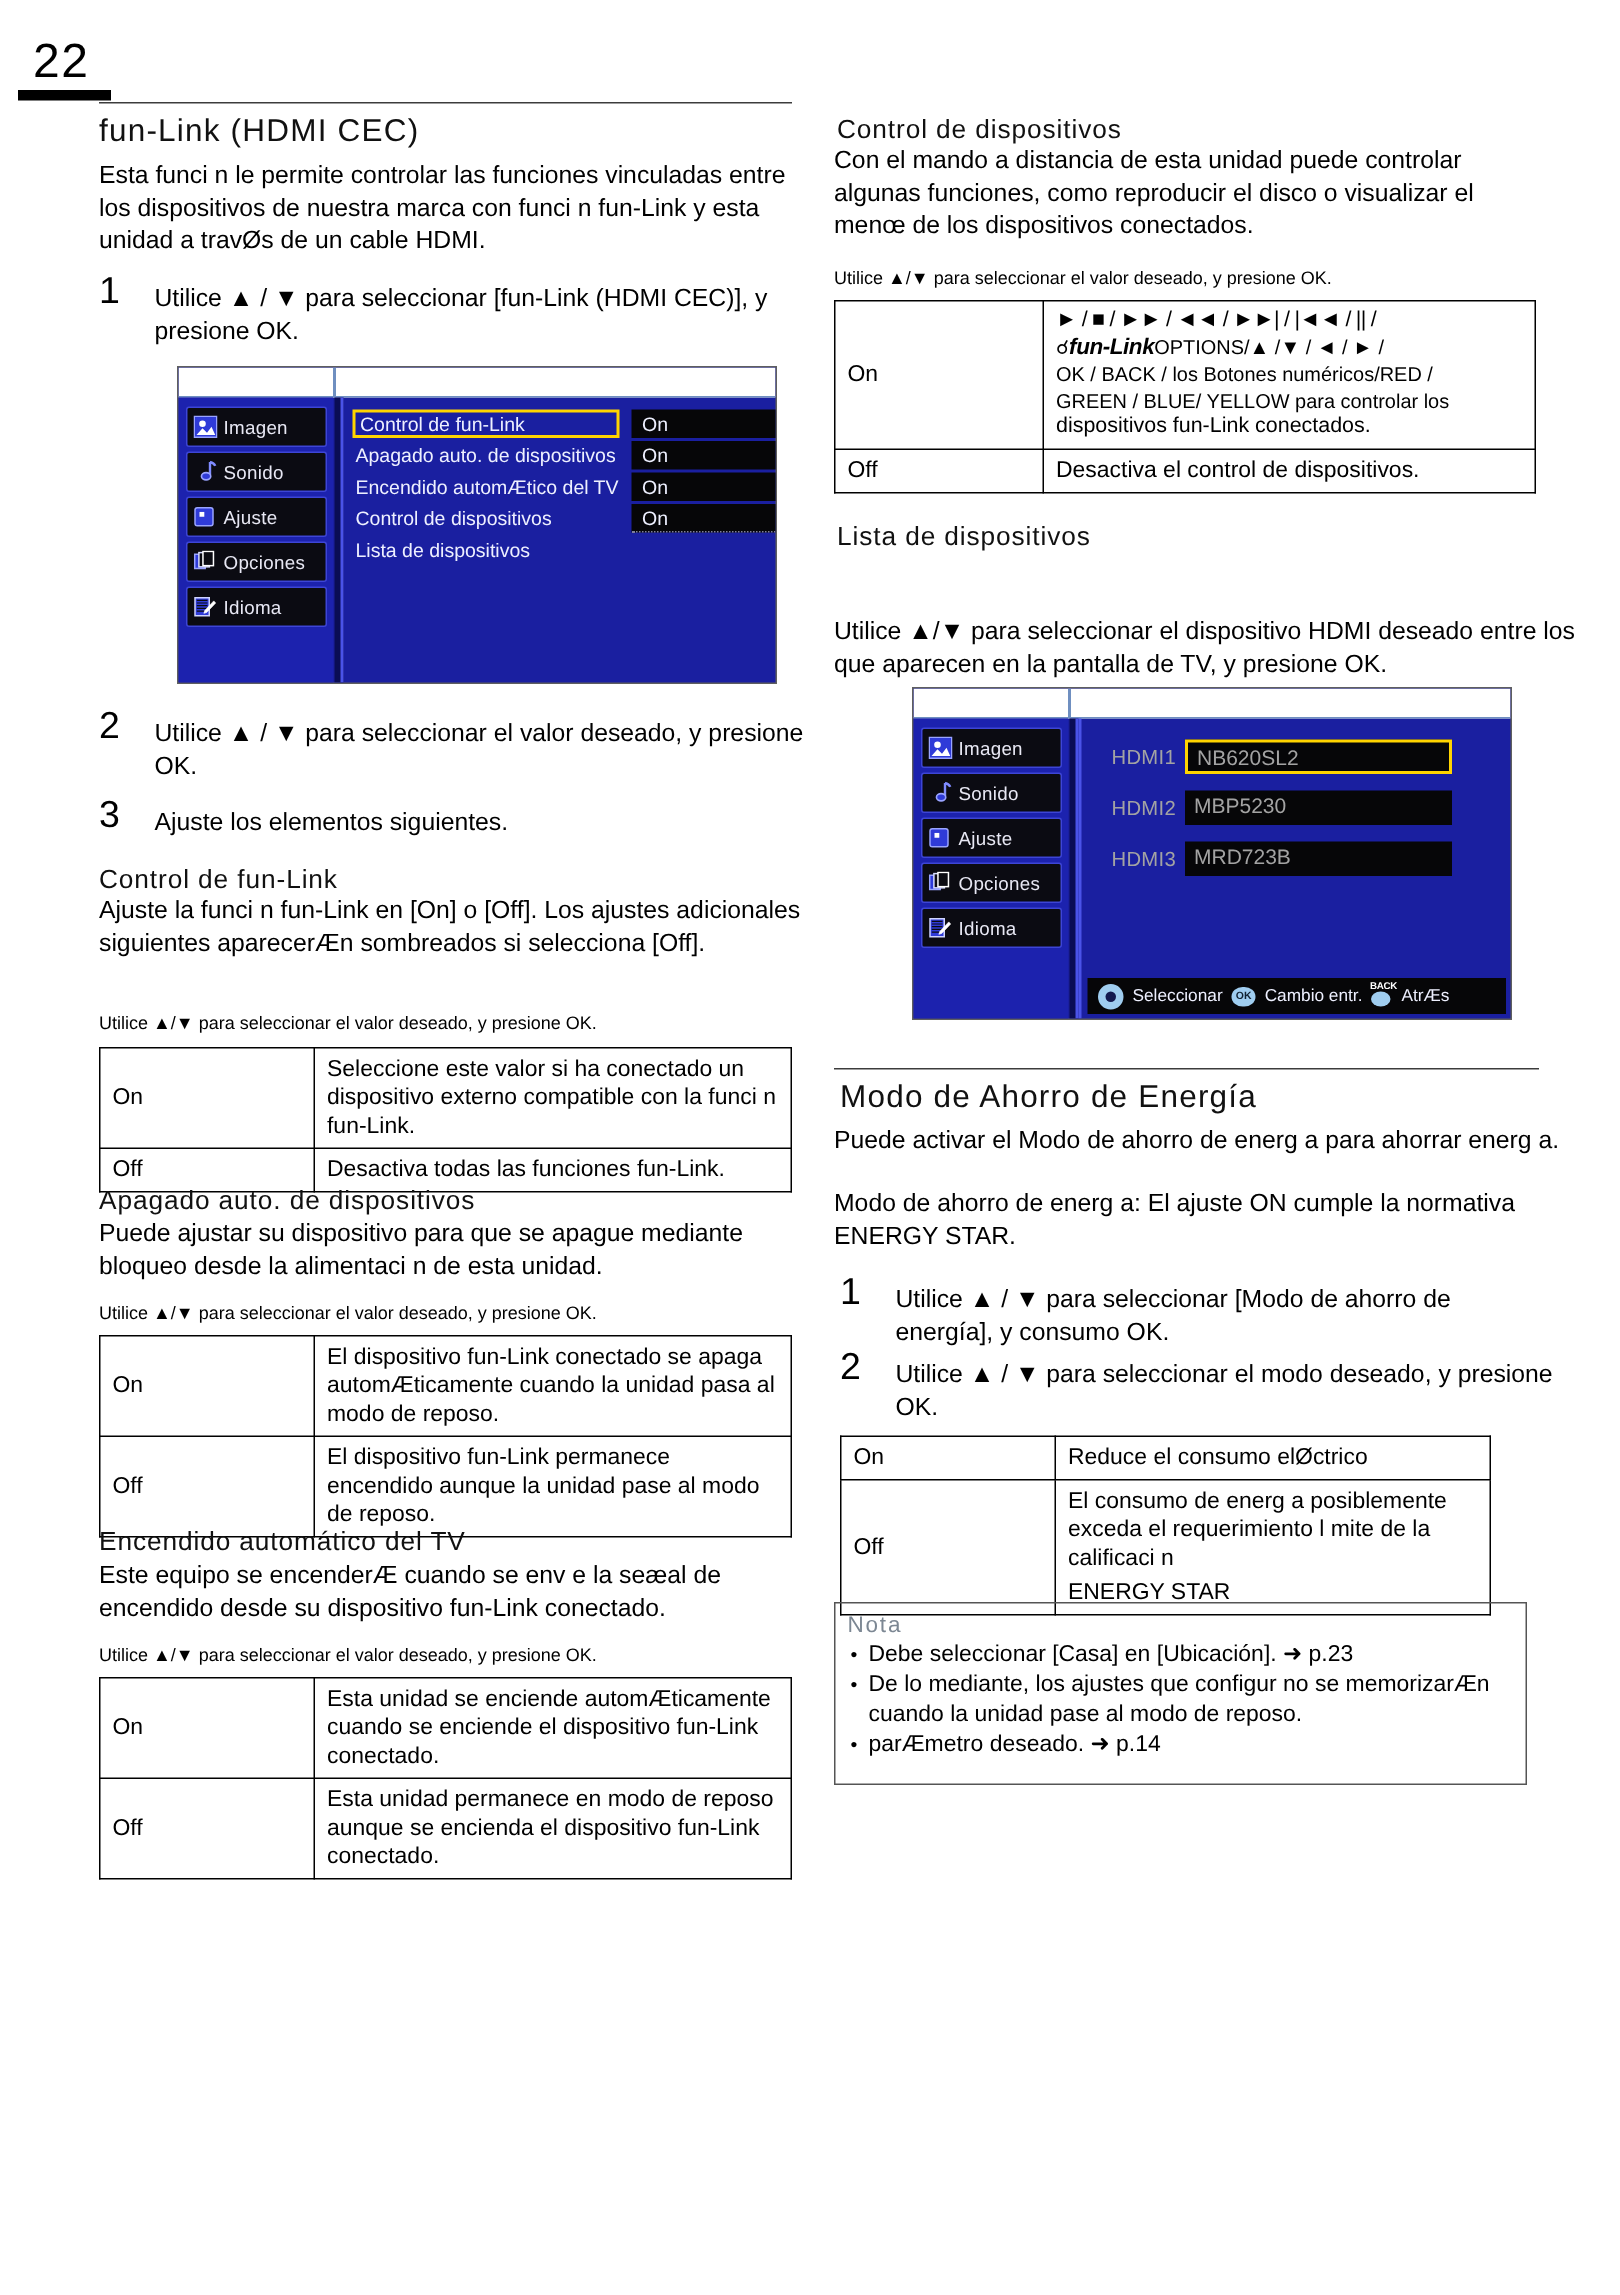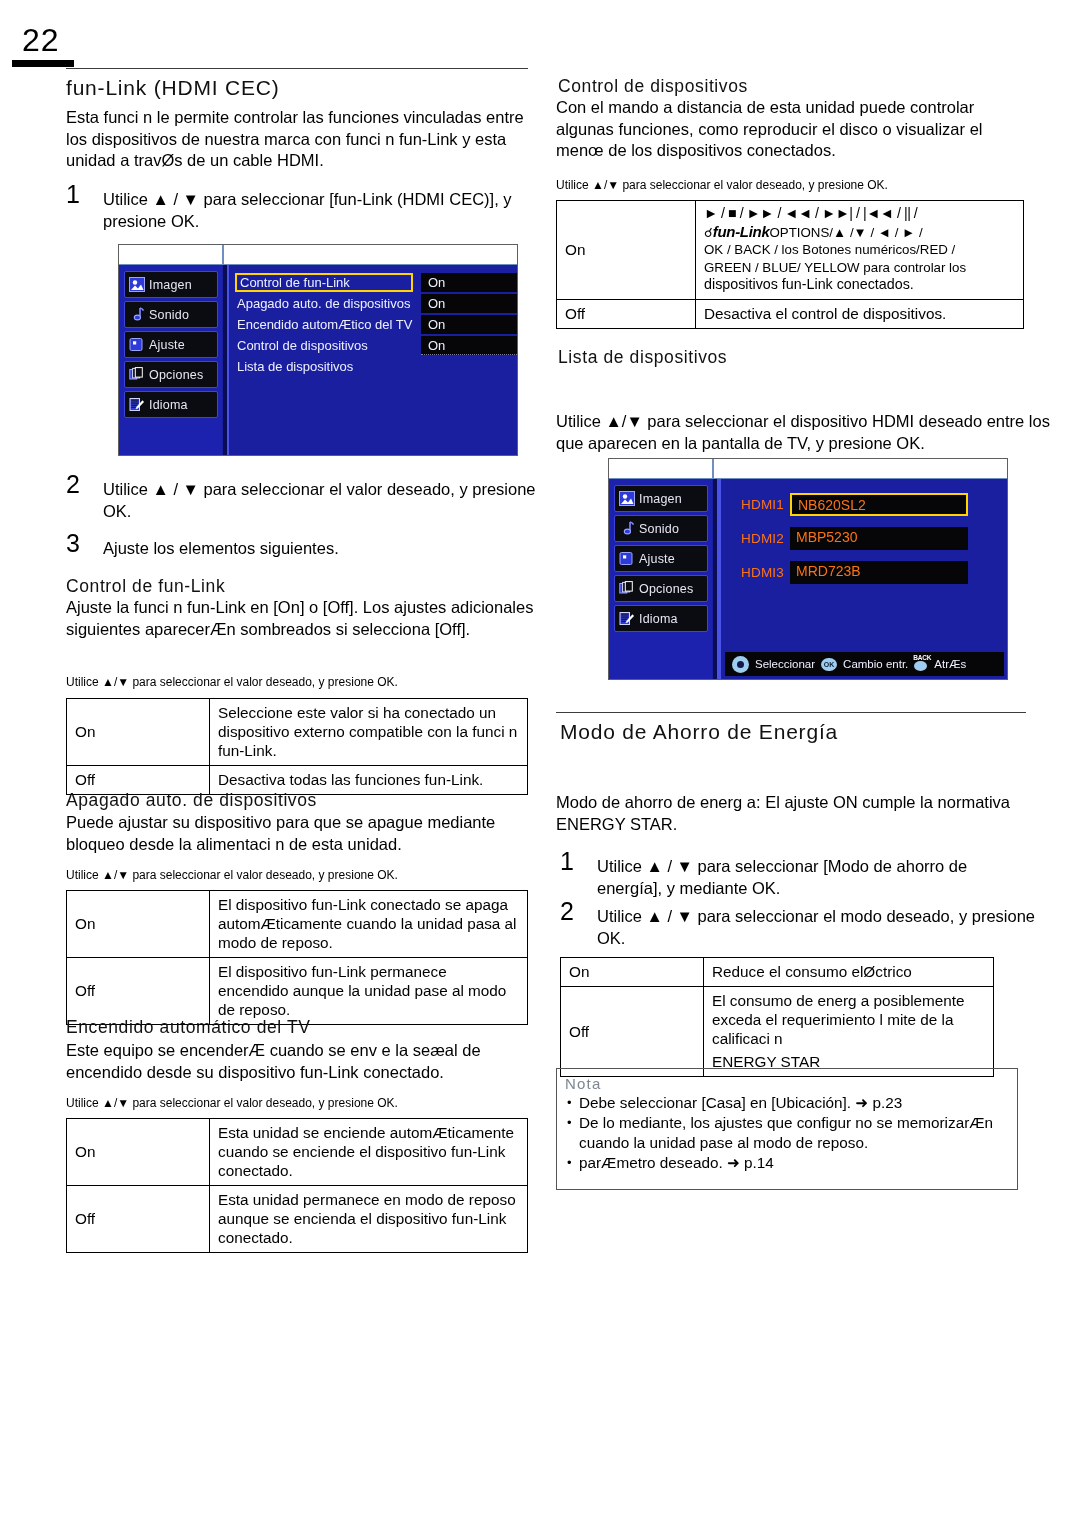--- a/index.html
+++ b/index.html
@@ -207,21 +207,21 @@
     box-sizing: border-box;
   }
   .osd-value.dotted { border-bottom: 1px dotted #7e7e9a; }
 
   
   .osd2-row {
     position: relative;
     height: 25px;
     margin-bottom: 9px;
     font-size: 13.5px;
-    color: #f97316;
+    color: #a3a3a3;
   }
   .osd2-port {
     position: absolute;
     left: 16px; top: 4px;
     letter-spacing: 0.2px;
   }
   .osd2-field {
     position: absolute;
     left: 65px; top: 0;
     width: 178px;
@@ -602,25 +602,26 @@
       <span class="back-btn">
         <span class="lbl">BACK</span>
           <span class="dot"></span>
       </span>
       <span>AtrÆs</span>
     </div>
   </div>
 
   <div class="abs hrule" style="left:552px; top:712px; width:470px;"></div>
   <h2 class="abs sec-title" style="left:556px; top:720px; width:470px;">Modo de Ahorro de Energía</h2>
+  <p class="abs body" style="left:552px; top:750px; width:494px;">Puede activar el Modo de ahorro de energ a para ahorrar energ a.</p>
   <p class="abs body" style="left:552px; top:792px; width:510px;">Modo de ahorro de energ a: El ajuste ON cumple la normativa ENERGY STAR.</p>
 
   <div class="step" style="left:556px; top:855px; width:450px;">
     <span class="step-num">1</span>
-    <span class="step-body">Utilice ▲ / ▼  para seleccionar [Modo de ahorro de energía], y mediante OK.</span>
+    <span class="step-body">Utilice ▲ / ▼  para seleccionar [Modo de ahorro de energía], y consumo OK.</span>
   </div>
 
   <div class="step" style="left:556px; top:905px; width:500px;">
     <span class="step-num">2</span>
     <span class="step-body">Utilice ▲ / ▼  para seleccionar el modo deseado, y presione OK.</span>
   </div>
 
   <div class="abs" style="left:556px; top:957px; width:434px;">
     <table class="opt">
       <tbody>

